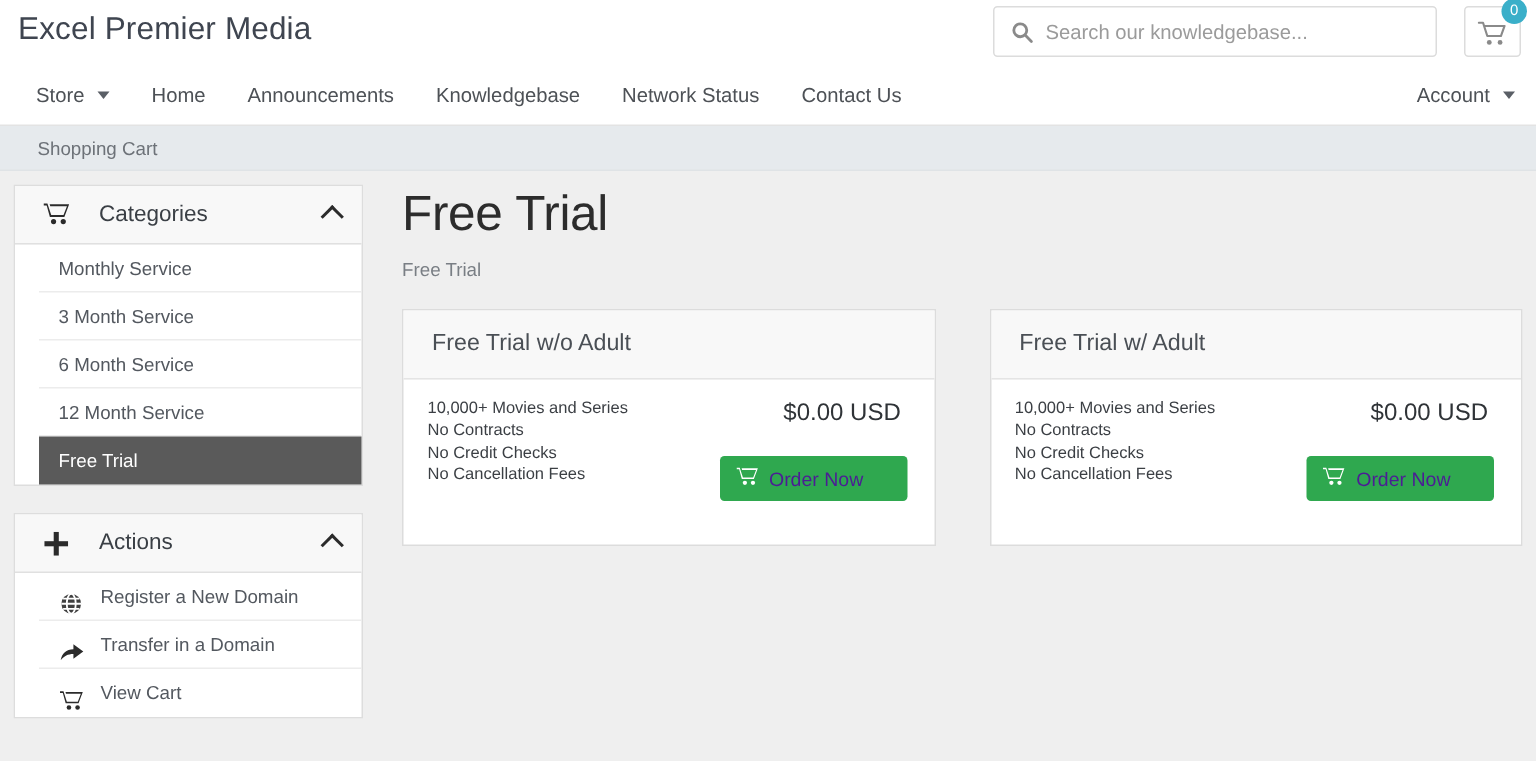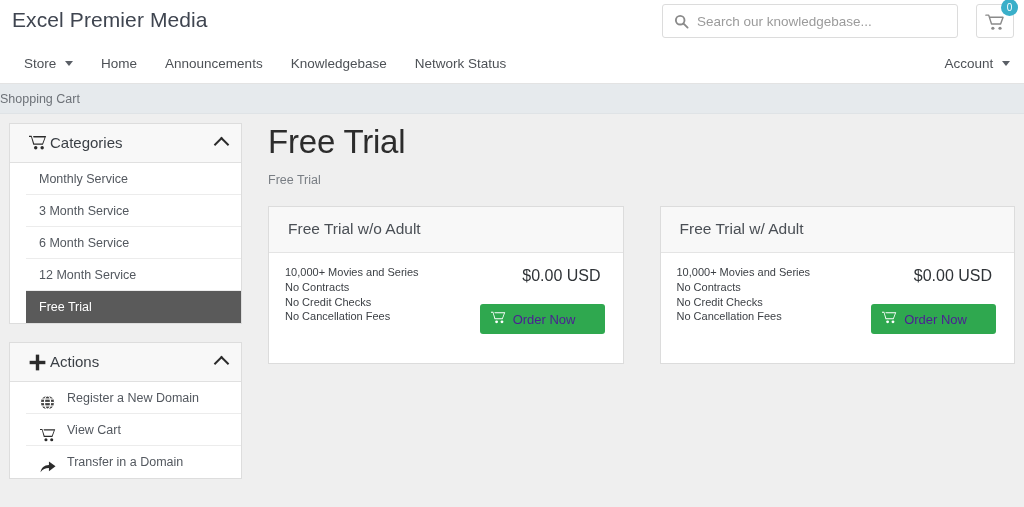--- a/index.html
+++ b/index.html
@@ -117,21 +117,21 @@
     cursor: pointer;
   }
 
   
   .breadcrumb-band {
     height: 30px;
     background: #e6eaed;
     border-bottom: 1px solid #dfe3e6;
   }
   .breadcrumb-text {
-    padding-left: 0;
+    padding-left: 25px;
     line-height: 30px;
     font-size: 12.5px;
     color: #6d7278;
   }
 
   
   .page { position: relative; height: 393px; }
 
   
   .sidebar {
@@ -150,21 +150,21 @@
     border-bottom: 1px solid #e0e0e0;
     position: relative;
   }
   .panel-head .phead-icon {
     position: absolute;
     left: 19px; top: 11px;
     color: #2b2b2b;
   }
   .panel-title {
     position: absolute;
-    left: 40px; top: 10px;
+    left: 56px; top: 10px;
     font-size: 15px;
     color: #3a3f45;
   }
   .chevron-up {
     position: absolute;
     right: 14px; top: 15px;
     width: 11px; height: 11px;
     border-left: 2px solid #2b2b2b;
     border-top: 2px solid #2b2b2b;
     transform: rotate(45deg);
@@ -307,20 +307,23 @@
     </div>
     <div class="nav-item">
       <span>Announcements</span>
     </div>
     <div class="nav-item">
       <span>Knowledgebase</span>
     </div>
     <div class="nav-item">
       <span>Network Status</span>
     </div>
+    <div class="nav-item">
+      <span>Contact Us</span>
+    </div>
   </div>
   <div class="nav-right">
     <span>Account</span>
     <span class="caret"></span>
   </div>
 </div>
 
 <div class="breadcrumb-band">
   <div class="breadcrumb-text">Shopping Cart</div>
 </div>
@@ -379,35 +382,35 @@
               <ellipse cx="8" cy="8" rx="3.2" ry="7" stroke="#fff"></ellipse>
               <line x1="1" y1="8" x2="15" y2="8" stroke="#fff"></line>
               <line x1="2.2" y1="4.3" x2="13.8" y2="4.3" stroke="#fff"></line>
               <line x1="2.2" y1="11.7" x2="13.8" y2="11.7" stroke="#fff"></line>
             </svg>
           </span>
           <span>Register a New Domain</span>
         </li>
         <li>
           <span class="act-icon">
+            <svg width="16" height="15" viewBox="0 0 17 15" fill="currentColor">
+              <path d="M0.5 13.6c0.9-5 3.9-7.6 9-7.8V2.1l7 5.2-7 5.2V9.1C5.6 9.1 2.9 10.5 0.5 13.6z"></path>
+            </svg>
+          </span>
+          <span>Transfer in a Domain</span>
+        </li>
+        <li>
+          <span class="act-icon">
             <svg width="16" height="14" viewBox="0 0 22 18" fill="currentColor">
               <path d="M0 0.6h3.2l3.1 9.5h10l2.8-7.3H5.5l-.5-1.6h15.9l-3.9 10.4H5.2L2.6 2.2H0z"></path>
               <circle cx="8.2" cy="15.4" r="2.1"></circle>
               <circle cx="16.1" cy="15.4" r="2.1"></circle>
             </svg>
           </span>
           <span>View Cart</span>
-        </li>
-        <li>
-          <span class="act-icon">
-            <svg width="16" height="15" viewBox="0 0 17 15" fill="currentColor">
-              <path d="M0.5 13.6c0.9-5 3.9-7.6 9-7.8V2.1l7 5.2-7 5.2V9.1C5.6 9.1 2.9 10.5 0.5 13.6z"></path>
-            </svg>
-          </span>
-          <span>Transfer in a Domain</span>
         </li>
       </ul>
     </div>
   </div>
 
   <div class="main">
     <h1 class="page-title">Free Trial</h1>
     <div class="page-subtitle">Free Trial</div>
 
     <div class="cards">

